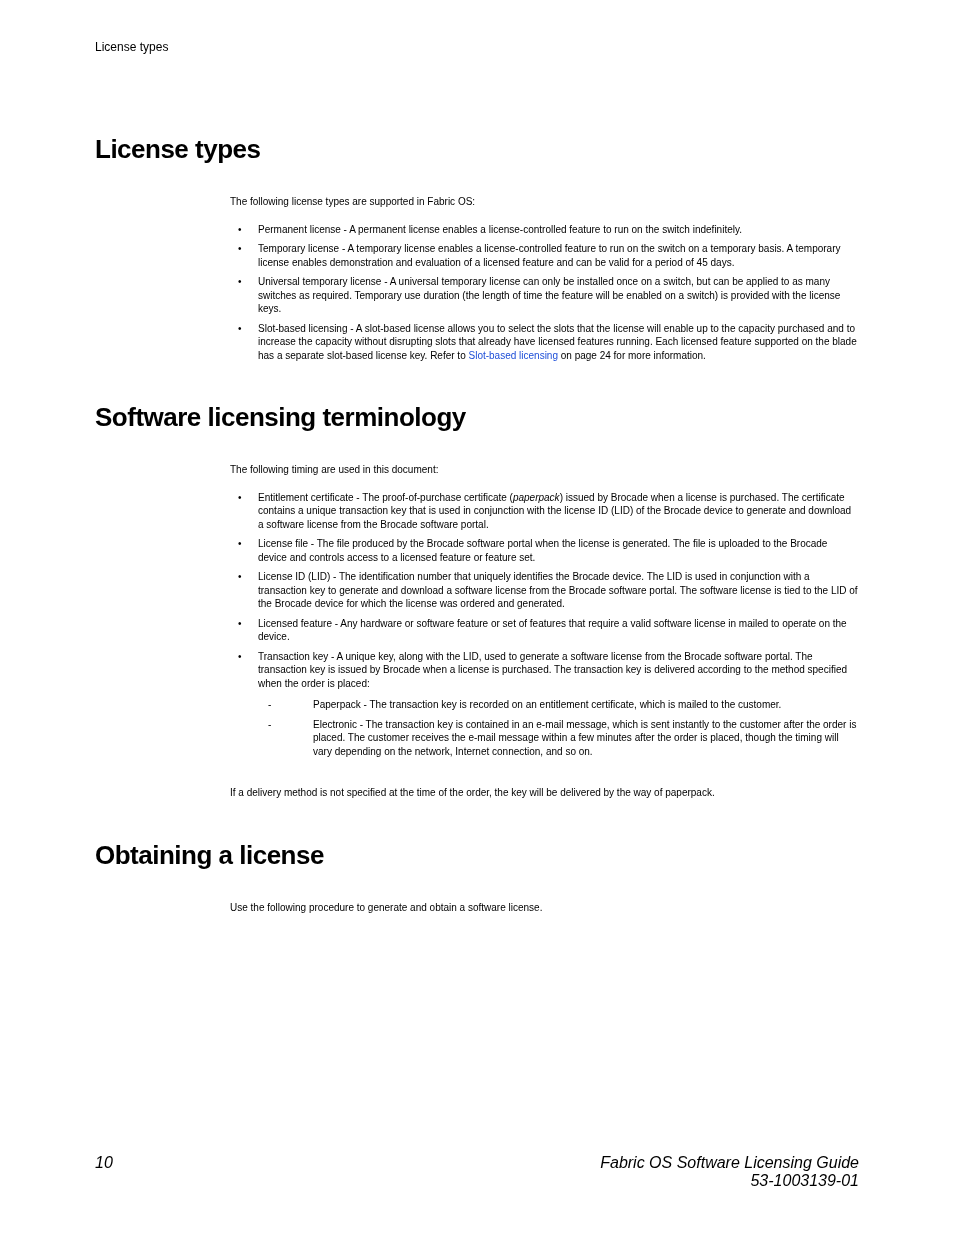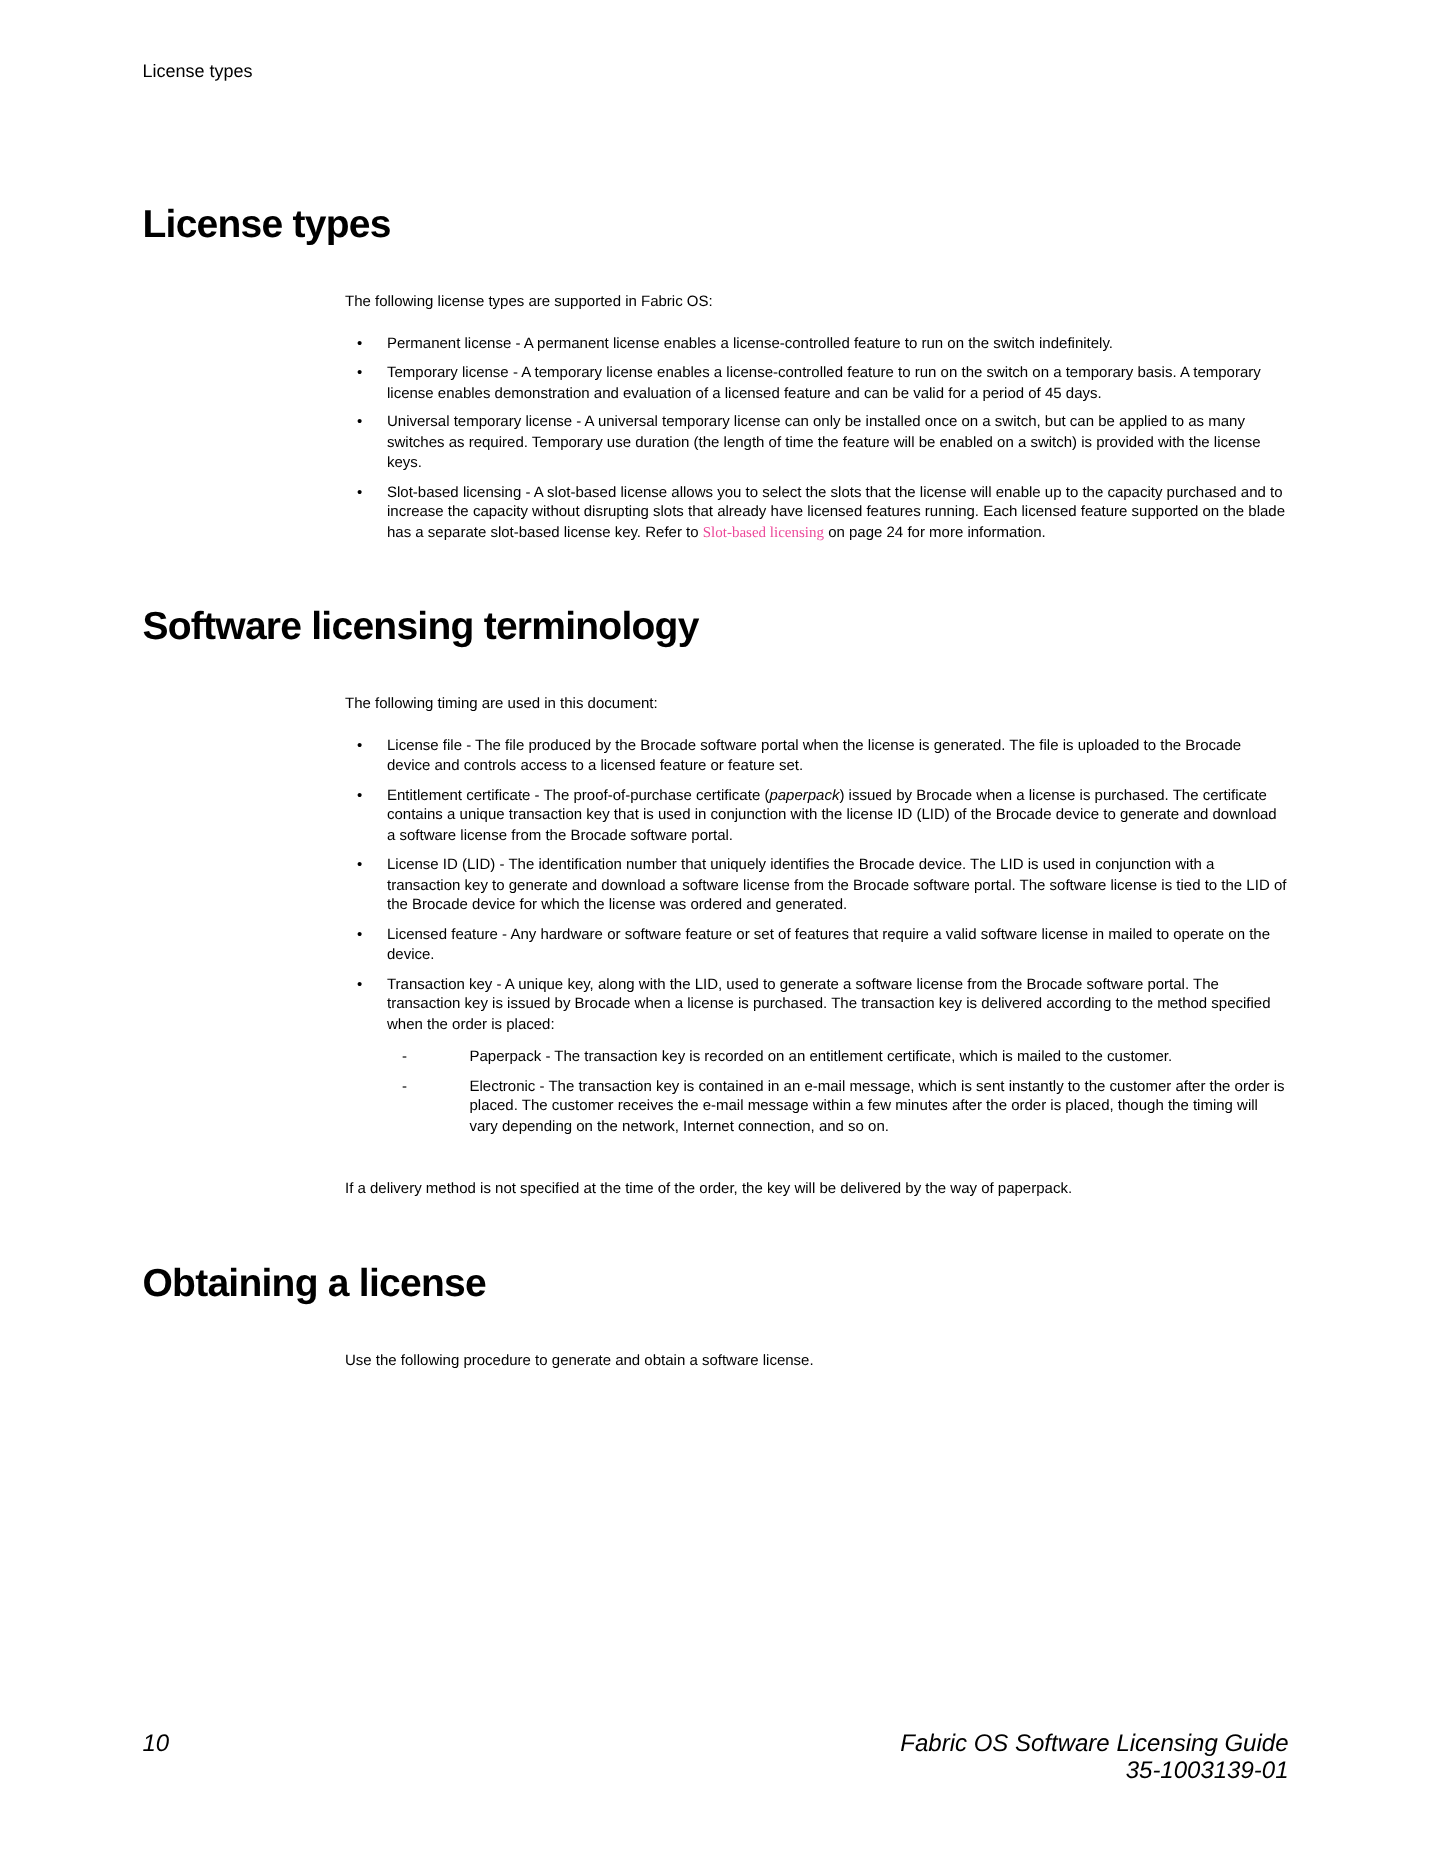--- a/index.html
+++ b/index.html
@@ -62,21 +62,21 @@
   ul.dashes > li::before {
     content: "-";
     position: absolute;
     left: -45px;
     top: 0;
     font-size: 10px;
   }
   .para-after {
     margin-top: 28px;
   }
-  .link { color: #ec4899; font-family: Liberation Serif, serif; }
+  .link { color: #1d4ed8; }
   .italic { font-style: italic; }
   .footer {
     position: absolute;
     bottom: 45px;
     left: 95px;
     right: 95px;
     display: flex;
     justify-content: space-between;
     font-size: 16px;
     font-style: italic;
@@ -99,22 +99,22 @@
       <li><span>Slot-based licensing - A slot-based license allows you to select the slots that the license will enable up to the capacity purchased and to increase the capacity without disrupting slots that already have licensed features running. Each licensed feature supported on the blade has a separate slot-based license key. Refer to </span><span class="link">Slot-based licensing</span><span> on page 24 for more information.</span></li>
     </ul>
   </div>
 </div>
 
 <div class="section">
   <h1>Software licensing terminology</h1>
   <div class="body-block">
     <p class="intro">The following timing are used in this document:</p>
     <ul class="bullets">
+      <li><span>Entitlement certificate - The proof-of-purchase certificate (</span><span class="italic">paperpack</span><span>) issued by Brocade when a license is purchased. The certificate contains a unique transaction key that is used in conjunction with the license ID (LID) of the Brocade device to generate and download a software license from the Brocade software portal.</span></li>
       <li>License file - The file produced by the Brocade software portal when the license is generated. The file is uploaded to the Brocade device and controls access to a licensed feature or feature set.</li>
-      <li><span>Entitlement certificate - The proof-of-purchase certificate (</span><span class="italic">paperpack</span><span>) issued by Brocade when a license is purchased. The certificate contains a unique transaction key that is used in conjunction with the license ID (LID) of the Brocade device to generate and download a software license from the Brocade software portal.</span></li>
       <li>License ID (LID) - The identification number that uniquely identifies the Brocade device. The LID is used in conjunction with a transaction key to generate and download a software license from the Brocade software portal. The software license is tied to the LID of the Brocade device for which the license was ordered and generated.</li>
       <li>Licensed feature - Any hardware or software feature or set of features that require a valid software license in mailed to operate on the device.</li>
       <li>
         <span>Transaction key - A unique key, along with the LID, used to generate a software license from the Brocade software portal. The transaction key is issued by Brocade when a license is purchased. The transaction key is delivered according to the method specified when the order is placed:</span>
         <ul class="dashes">
           <li>Paperpack - The transaction key is recorded on an entitlement certificate, which is mailed to the customer.</li>
           <li>Electronic - The transaction key is contained in an e-mail message, which is sent instantly to the customer after the order is placed. The customer receives the e-mail message within a few minutes after the order is placed, though the timing will vary depending on the network, Internet connection, and so on.</li>
         </ul>
       </li>
     </ul>
@@ -126,15 +126,15 @@
   <h1>Obtaining a license</h1>
   <div class="body-block">
     <p class="intro">Use the following procedure to generate and obtain a software license.</p>
   </div>
 </div>
 
 <div class="footer">
   <div>10</div>
   <div class="footer-right">
     <div>Fabric OS Software Licensing Guide</div>
-    <div>35-1003139-01</div>
+    <div>53-1003139-01</div>
   </div>
 </div>
 
 </body></html>

